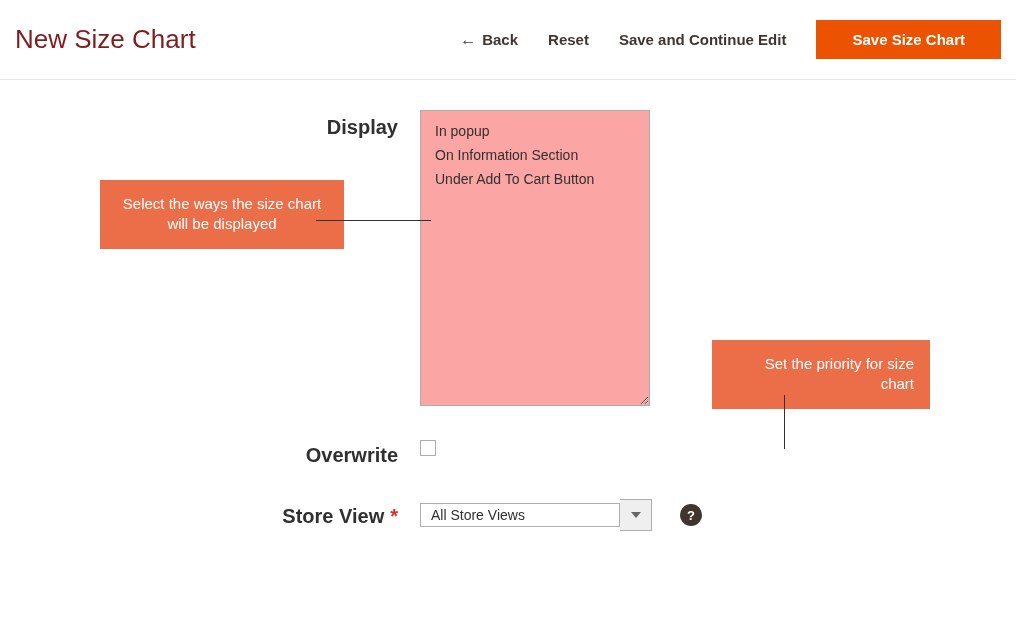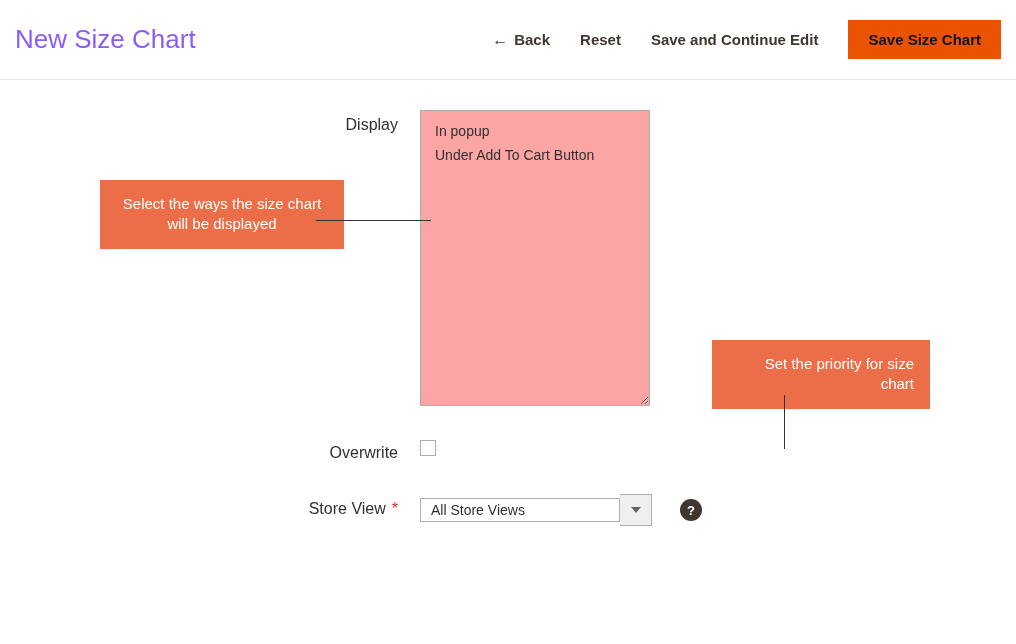--- a/index.html
+++ b/index.html
@@ -14,63 +14,63 @@
     }
     .header {
       display: flex;
       align-items: center;
       padding: 20px 15px 20px 15px;
       border-bottom: 1px solid #e8e8e8;
     }
     .page-title {
       font-size: 26px;
       font-weight: 400;
-      color: #8b5cf6;
+      color: #7f1d1d;
       flex: 1;
     }
     .toolbar {
       display: flex;
       align-items: center;
       gap: 30px;
     }
     .btn-link {
       font-size: 15px;
       font-weight: 600;
       color: #41362f;
       cursor: pointer;
       display: flex;
       align-items: center;
       gap: 6px;
     }
     .btn-primary {
       background: #eb5202;
-      color: #0f172a;
+      color: #ffffff;
       font-size: 15px;
       font-weight: 600;
-      padding: 11px 20px;
+      padding: 11px 36px;
       border: none;
       cursor: pointer;
     }
     .back-arrow {
       font-size: 16px;
     }
     .form-area {
       padding: 30px 0 0 0;
       position: relative;
     }
     .form-row {
       display: flex;
       align-items: flex-start;
       margin-bottom: 32px;
     }
     .form-label {
       width: 420px;
       text-align: right;
-      font-size: 16px;
-      font-weight: 400;
+      font-size: 20px;
+      font-weight: 700;
       color: #303030;
       padding-right: 22px;
       padding-top: 6px;
     }
     .form-label .req {
       color: #e02b27;
       margin-left: 6px;
     }
     .form-control {
       position: relative;
@@ -204,20 +204,21 @@
   </div>
 </div>
 
 <div class="form-area">
 
   <div class="form-row">
     <div class="form-label">Display</div>
     <div class="form-control">
       <div class="multiselect">
         <div class="opt">In popup</div>
+        <div class="opt">On Information Section</div>
         <div class="opt">Under Add To Cart Button</div>
       </div>
     </div>
   </div>
 
 
   <div class="form-row">
     <div class="form-label">Overwrite</div>
     <div class="form-control">
       <div class="checkbox"></div>

